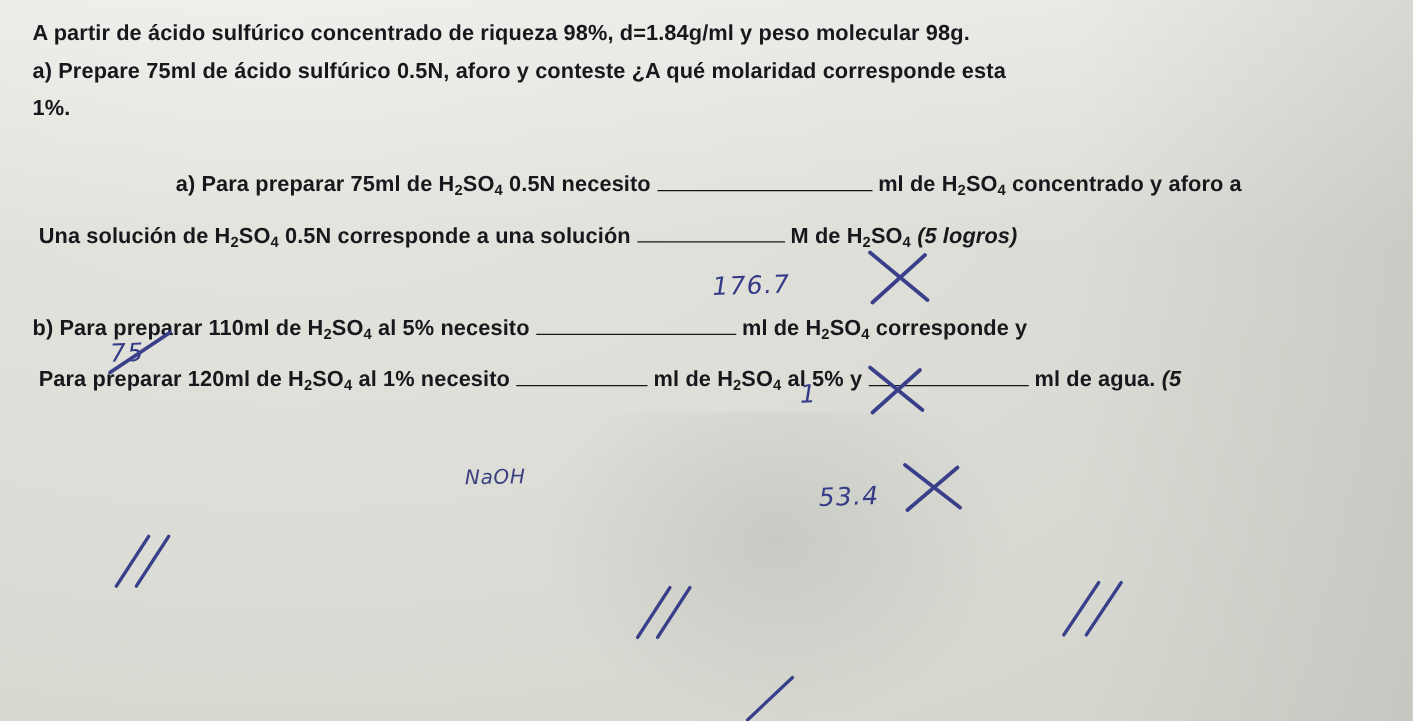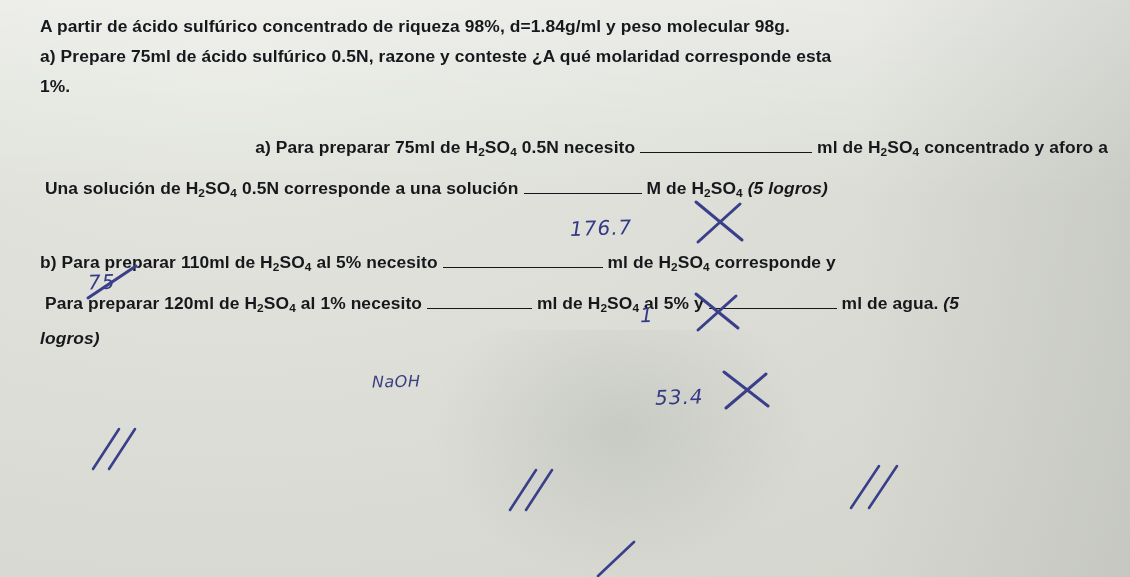--- a/index.html
+++ b/index.html
@@ -35,21 +35,21 @@
     pointer-events: none;
   }
   .shade-c {
     position: absolute;
     left: 860px; top: 0px; width: 270px; height: 577px;
     background: linear-gradient(90deg, rgba(140,145,140,0.0), rgba(130,135,130,0.16));
     pointer-events: none;
   }
   .content {
     position: relative;
-    padding: 12px 22px 0 40px;
+    padding: 12px 22px 0 26px;
     color: #16181c;
     font-size: 17.4px;
     font-weight: bold;
     line-height: 1.62;
     letter-spacing: 0.1px;
   }
   .para {
     margin: 0 0 0 0;
     text-align: justify;
     text-justify: inter-word;
@@ -105,35 +105,35 @@
   }
   
   .stroke {
     position: absolute;
     pointer-events: none;
   }
   .stroke svg { display: block; overflow: visible; }
 
   .line-justify {
     display: flex;
-    justify-content: flex-end;
+    justify-content: center;
   }
 </style>
 </head>
 <body>
 
 <div class="page">
   <div class="shade-a"></div>
   <div class="shade-b"></div>
   <div class="shade-c"></div>
 
   <div class="content">
 
     <div class="para blk">A partir de ácido sulfúrico concentrado de riqueza 98%, d=1.84g/ml y peso molecular 98g.</div>
-    <div class="para blk">a) Prepare 75ml de ácido sulfúrico 0.5N, razone y conteste ¿A qué molaridad corresponde esta</div>
+    <div class="para blk">a) Prepare 75ml de ácido sulfúrico 0.5N, aforo y conteste ¿A qué molaridad corresponde esta</div>
     <div class="para blk">1%.</div>
 
     <div class="gap-lg"></div>
 
 
     <div class="para line-justify">
       <span>
         <span>a) Para preparar 75ml de H</span><sub>2</sub><span>SO</span><sub>4</sub><span> 0.5N necesito</span>
         <span class="line line-w1"></span>
         <span>ml de H</span><sub>2</sub><span>SO</span><sub>4</sub><span> concentrado y aforo a</span>
@@ -170,21 +170,20 @@
       &nbsp;<span>Para preparar 120ml de H</span><sub>2</sub><span>SO</span><sub>4</sub><span> al 1% necesito</span>
       <span class="line line-w6"></span>
       <span>ml de H</span><sub>2</sub><span>SO</span><sub>4</sub><span> al 5% y</span>
       <span class="line line-w7"></span>
       <span>ml de agua.</span>
       <span class="italic">(5</span>
     </div>
 
     <div class="gap-sm"></div>
 
-    <div class="para italic">logros)</div>
 
   </div>
 
   <span class="hw hw-ink" style="left:570px; top:216px;">176.7</span>
   <span class="stroke" style="left:690px; top:198px;">
     <svg width="60" height="48" viewBox="0 0 60 48">
         <path d="M6 4 L52 42 M50 6 L8 44" stroke="#3a3f8a" stroke-width="3" fill="none" stroke-linecap="round"></path>
       </svg>
   </span>
 

